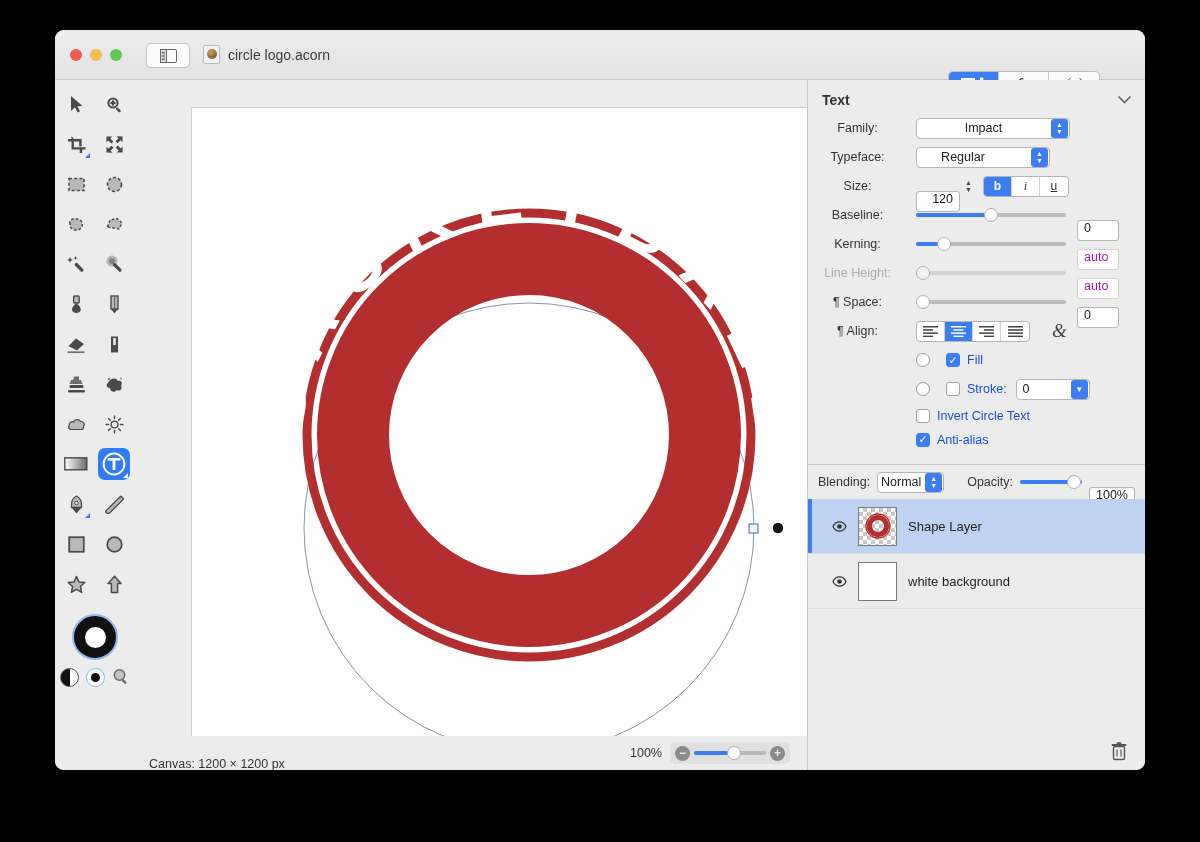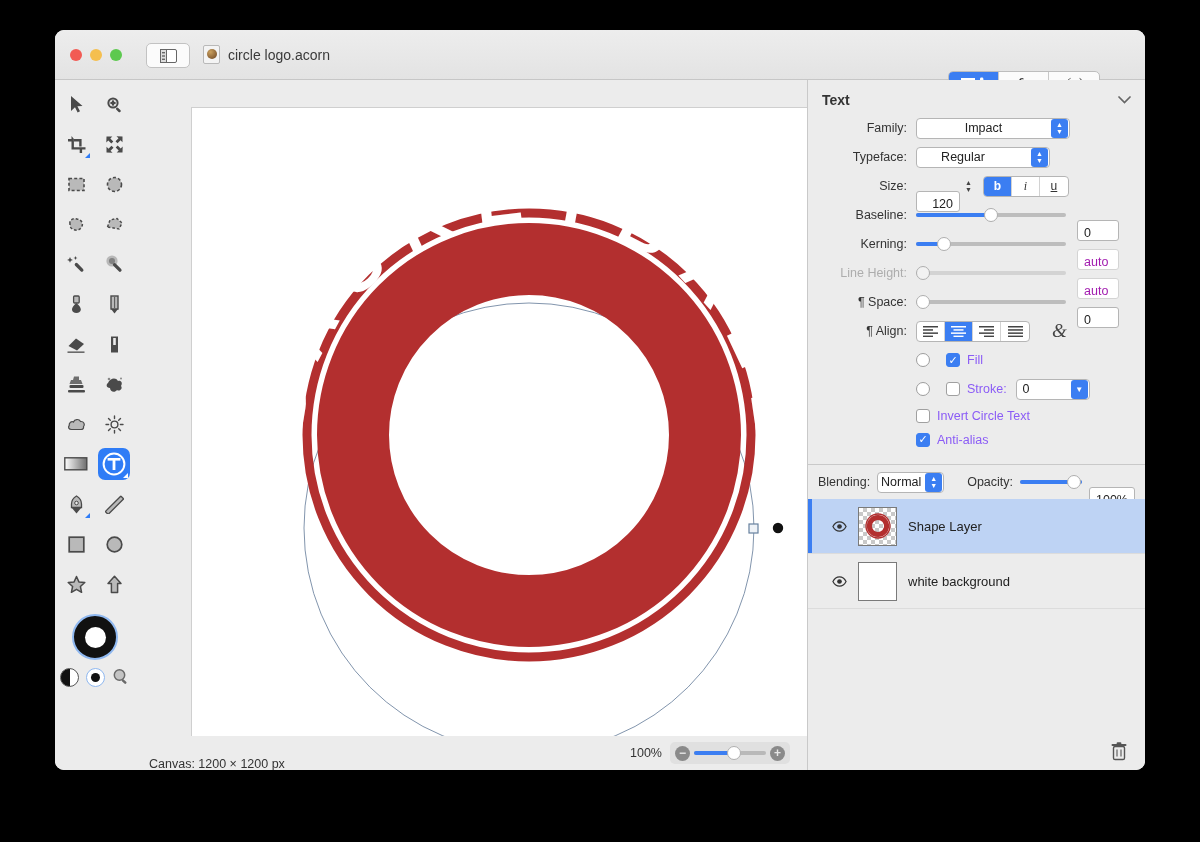--- a/index.html
+++ b/index.html
@@ -142,36 +142,36 @@
     position: absolute; right: 0; top: 50px;
     width: 338px; height: 690px;
     background: #ececec; border-left: 1px solid #c9c9c9;
   }
   .insp-head {
     height: 28px; display: flex; align-items: center; justify-content: space-between;
     padding: 0 14px 0 14px; font-size: 14px; font-weight: bold; color: #333;
     margin-top: 6px;
   }
   .row { display: flex; align-items: center; height: 28px; margin-bottom: 1px; }
-  .lbl { width: 108px; text-align: right; padding-right: 9px; font-size: 12.5px; color: #333; }
+  .lbl { width: 108px; text-align: center; padding-right: 9px; font-size: 12.5px; color: #333; }
   .lbl.dim { color: #adadad; }
   .popup {
     height: 21px; border: 1px solid #b5b5b5; border-radius: 4px;
     background: #fff; display: flex; align-items: center;
     font-size: 12.5px; color: #222; position: relative;
   }
   .popup .val { flex: 1; text-align: center; }
   .stepper-blue {
     width: 17px; height: 19px; margin: 1px; border-radius: 3px;
     background: #3b7ef2; display: flex; flex-direction: column;
     align-items: center; justify-content: center; color: #fff; font-size: 7px; line-height: 7px;
   }
   .txtfield {
     height: 21px; border: 1px solid #b5b5b5; border-radius: 3px; background: #fff;
-    font-size: 12.5px; color: #222; display: flex; align-items: flex-end;
+    font-size: 12.5px; color: #222; display: flex; align-items: flex-start;
     padding: 0 6px;
     margin-top: 31px;
   }
   .txtfield.dim { color: #a21caf; }
   .slider { flex: 1; height: 16px; display: flex; align-items: center; position: relative; }
   .sl-track { width: 100%; height: 4px; border-radius: 2px; background: #bdbdbd; }
   .sl-fill { position: absolute; left: 0; height: 4px; border-radius: 2px; background: #3b7ef2; }
   .sl-knob { position: absolute; width: 14px; height: 14px; border-radius: 50%; background: #fff; border: 1px solid #aeaeae; top: 1px; }
   .sl-knob.dim { background: #f2f2f2; }
   .seg {
@@ -181,21 +181,21 @@
   .seg > div { width: 28px; display: flex; align-items: center; justify-content: center; border-right: 1px solid #d2d2d2; }
   .seg > div:last-child { border-right: none; }
   .seg > div.on { background: #3b7ef2; }
   .radio { width: 14px; height: 14px; border-radius: 50%; border: 1px solid #9d9d9d; background: #fff; }
   .cbox {
     width: 14px; height: 14px; border-radius: 3px; border: 1px solid #a0a0a0; background: #fff;
     display: flex; align-items: center; justify-content: center;
   }
   .cbox.on { background: #3b7ef2; border-color: #3b7ef2; }
   .cbox.on::after { content: "✓"; color: #fff; font-size: 11px; line-height: 11px; }
-  .chk-label { font-size: 12.5px; color: #8b5cf6; margin-left: 7px; }
+  .chk-label { font-size: 12.5px; color: #1d4ed8; margin-left: 7px; }
 
   .divider { height: 1px; background: #c9c9c9; }
   .blend-bar { height: 34px; display: flex; align-items: center; padding: 0 10px; gap: 7px; font-size: 12.5px; color: #333; }
   .layer {
     height: 55px; display: flex; align-items: center; gap: 11px; padding-left: 24px;
     border-bottom: 1px solid #dcdcdc; position: relative;
   }
   .layer.sel { background: #bed3f4; }
   .layer.sel::before { content: ""; position: absolute; left: 0; top: 0; bottom: 0; width: 4px; background: #3b7ef2; }
   .eye { width: 15px; height: 15px; }

